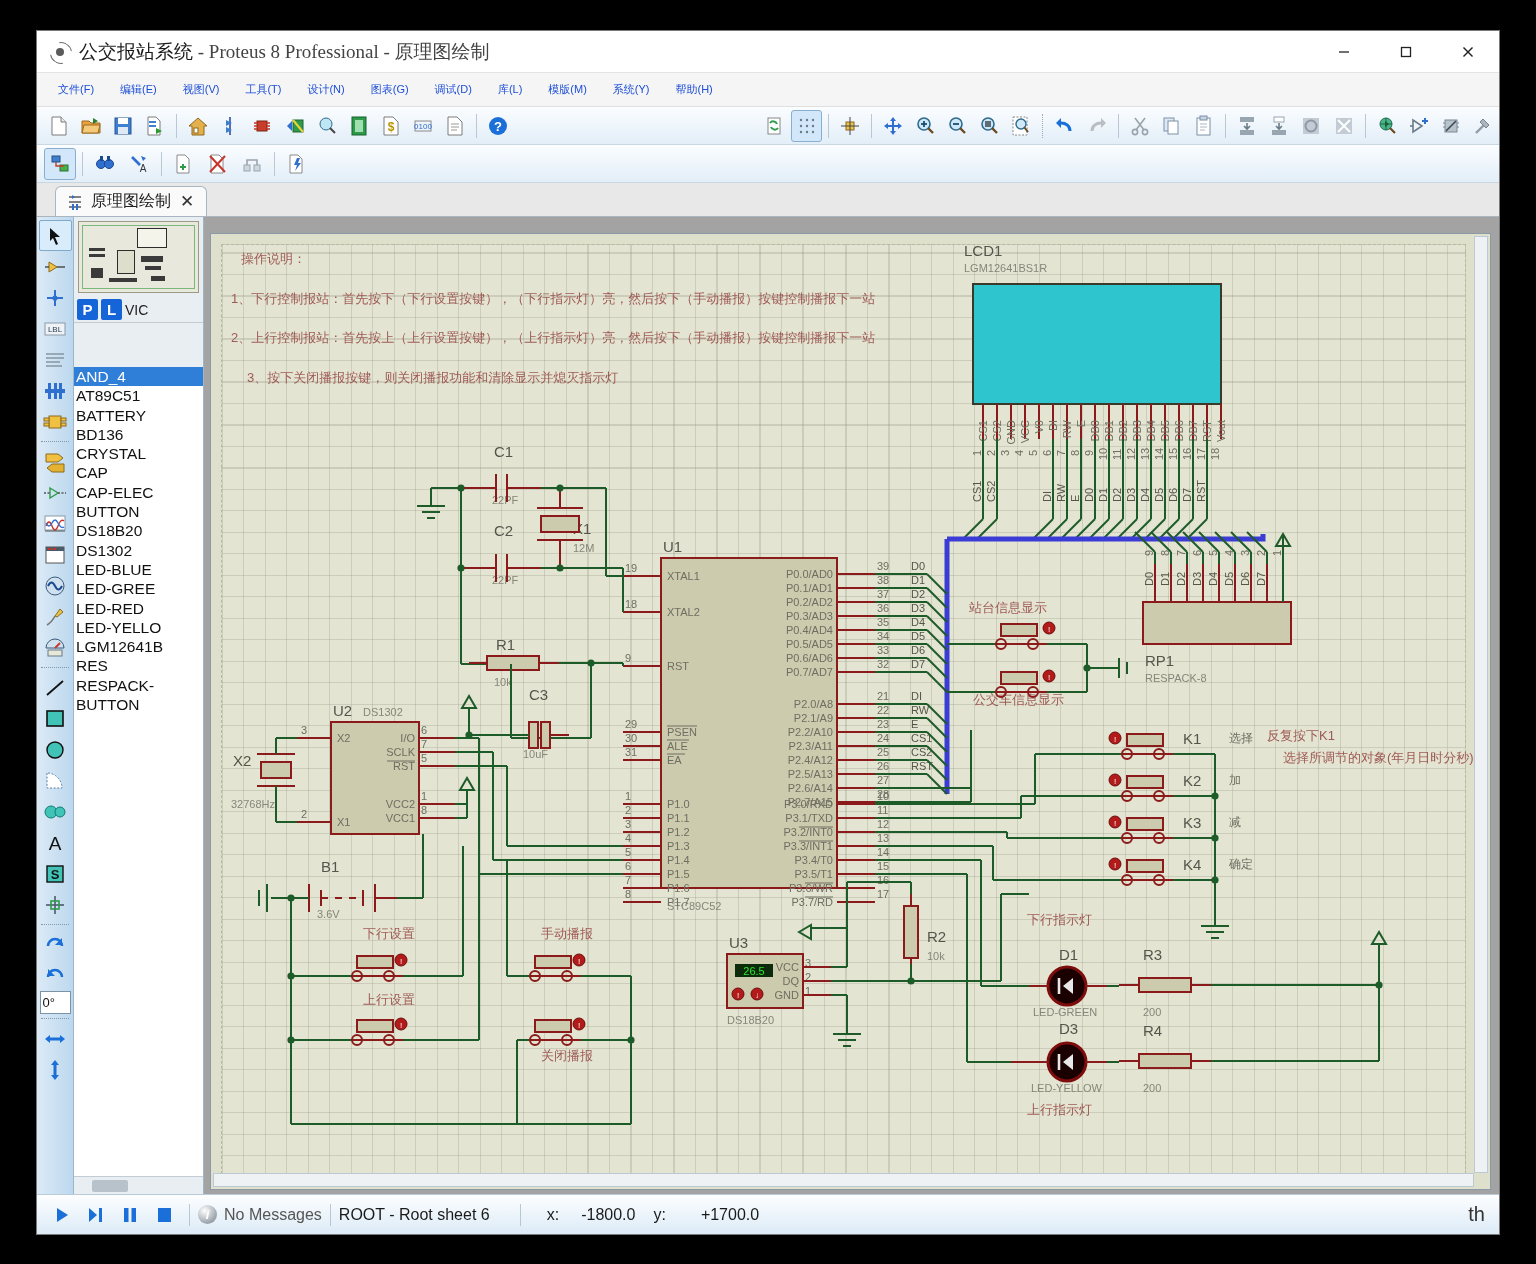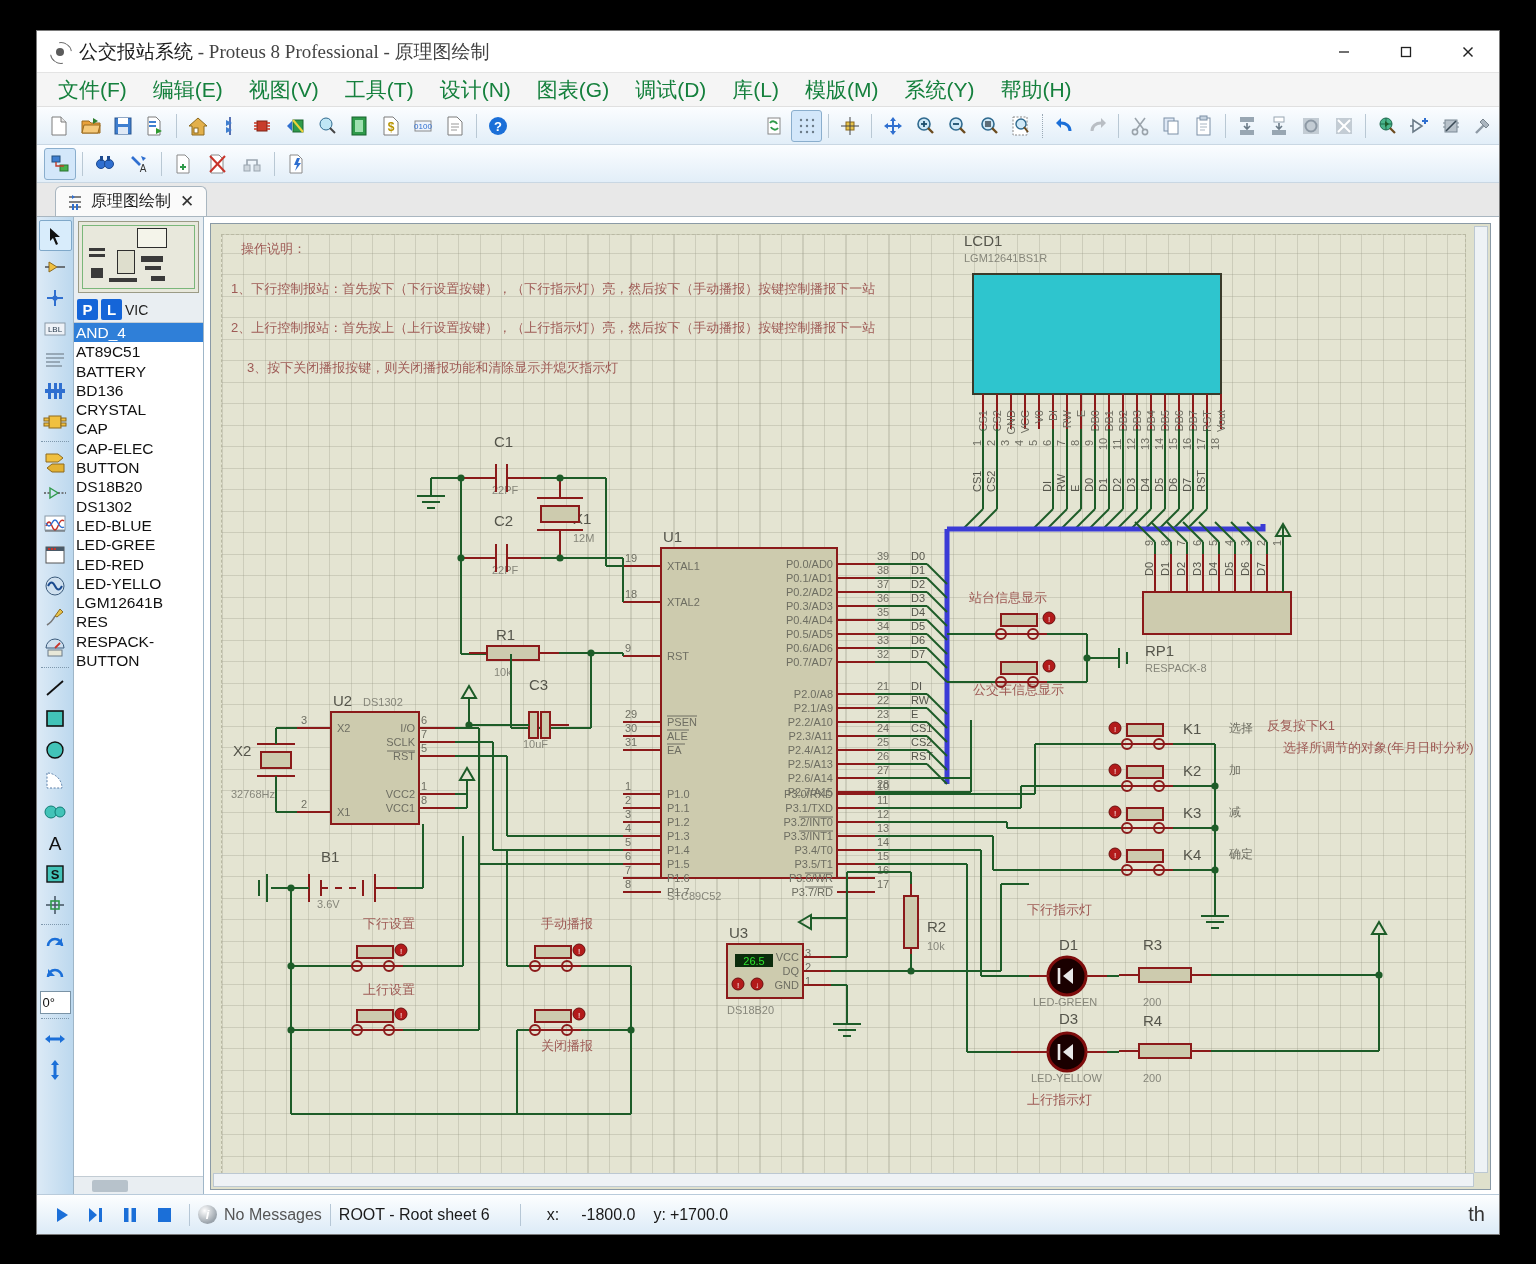--- a/index.html
+++ b/index.html
@@ -41,21 +41,21 @@
   .win-btns { margin-left:auto; display:flex; height:100%; }
   .win-btn {
     width:62px; height:100%; display:flex; align-items:center; justify-content:center;
     font-size:17px; color:#222;
   }
   
   .menubar {
     height:34px; background:#f5f5f5; display:flex; align-items:center;
     padding-left:8px; flex:none; border-bottom:1px solid #e0e0e0;
   }
-  .menu-item { font-size:21px; color:#15803d; padding:4px 13px; white-space:nowrap; }
+  .menu-item { font-size:11px; color:#1d4ed8; padding:4px 13px; white-space:nowrap; }
   
   .toolbar-row {
     height:38px; flex:none;
     background:linear-gradient(#fbfdff,#e2eef8);
     display:flex; align-items:center; padding-left:6px;
     border-bottom:1px solid #c9d7e3;
   }
   .toolbar-row2 { height:38px; }
   .tb-btn {
     width:32px; height:32px; margin:0 1px; position:relative;
@@ -107,30 +107,30 @@
   .pv-scr { position:absolute; border:1.5px solid #2d2d2d; background:#f4f4ea; }
   .plbar {
     height:26px; background:#e9eef2; display:flex; align-items:center; gap:3px; padding-left:3px;
     border-bottom:1px solid #c2ccd4;
   }
   .pl-sq {
     width:21px; height:21px; background:#1565d8; color:#fff; font-size:15px; font-weight:bold;
     display:flex; align-items:center; justify-content:center; border-radius:2px;
   }
   .pl-txt { font-size:14px; color:#222; overflow:hidden; white-space:nowrap; }
-  .complist { flex:1; background:#fff; overflow:hidden; }
+  .complist { flex:1; background:#fff; overflow:hidden;margin-top:44px; }
   .comp-item {
     font-size:15.5px; color:#111; padding:0 0 0 2px; height:19.3px; line-height:19.3px;
     white-space:nowrap; overflow:hidden;
   }
   .comp-item.sel { background:#2f7fd8; color:#fff; }
   .panel-scroll { height:18px; background:#e9eef2; border-top:1px solid #c2ccd4; position:relative; }
   .panel-scroll .thumb { position:absolute; left:18px; top:3px; width:36px; height:12px; background:#b7c2cb; border-radius:2px; }
   
-  .canvas-wrap { flex:1; background:#ffffff; padding:6px 8px 4px 6px; min-width:0; }
+  .canvas-wrap { flex:1; background:#a3a3a3; padding:16px 8px 4px 6px; min-width:0; }
   .canvas {
     width:100%; height:100%;
     background:#dfe0cc;
     border:1px solid #8a9aa6; position:relative; overflow:hidden;
   }
   .sheet {
     position:absolute; left:10px; top:10px; right:24px; bottom:10px;
     background:
       repeating-linear-gradient(0deg, rgba(150,150,130,.30) 0 1px, transparent 1px 21.5px),
       repeating-linear-gradient(90deg, rgba(150,150,130,.30) 0 1px, transparent 1px 21.5px),
@@ -1715,16 +1715,16 @@
     <div class="sb-msg">
       <span class="info-ico">i</span>
       <span class="sb-text">No Messages</span>
     </div>
     <div class="sb-sep"></div>
     <span class="sb-text dark">ROOT - Root sheet 6</span>
     <div class="sb-sep" style="margin-left:30px"></div>
     <span class="sb-text dark" style="margin-left:18px">x:</span>
     <span class="sb-text dark" style="margin-left:22px">-1800.0</span>
     <span class="sb-text dark" style="margin-left:18px">y:</span>
-    <span class="sb-text dark" style="margin-left:4px">+1700.0</span>
+    <span class="sb-text dark" style="margin-left:35px">+1700.0</span>
     <span class="sb-right">th</span>
   </div>
 </div>
 
 </body></html>

